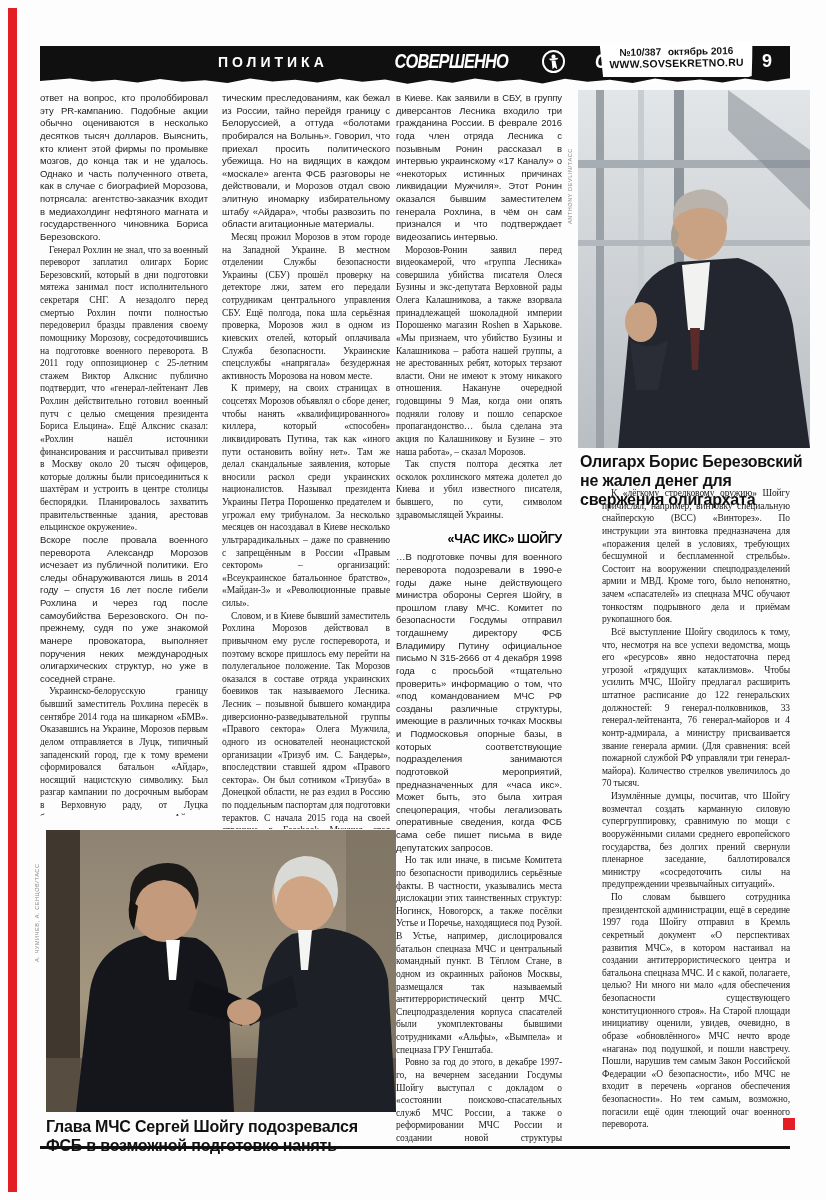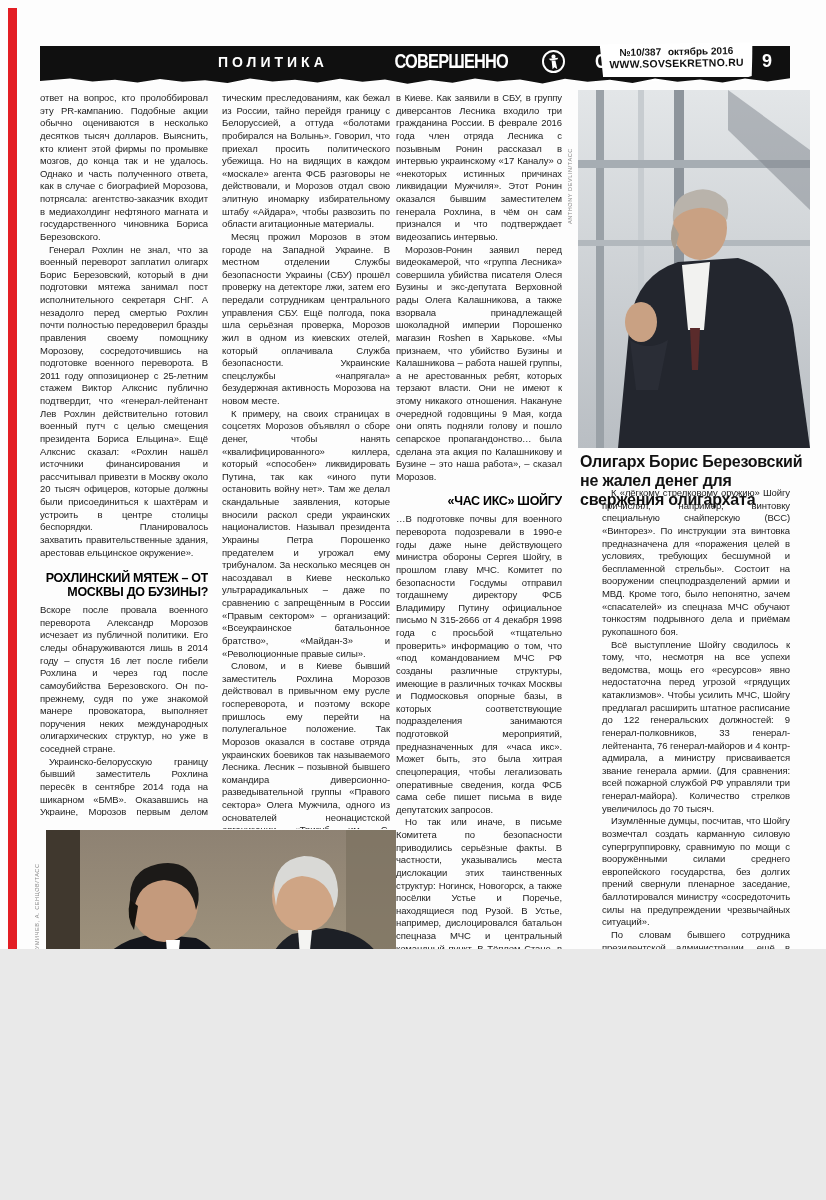--- a/index.html
+++ b/index.html
@@ -1,42 +1,42 @@
 <!DOCTYPE html>
 <html><head>
 <meta charset="utf-8">
 <style>
   html,body{margin:0;padding:0;background:#e9e9e9;}
-  .page{position:relative;width:826px;height:949px;background:#fdfdfd;margin:0 auto;overflow:hidden;
+  .page{position:relative;width:826px;height:1200px;background:#fdfdfd;margin:0 auto;overflow:hidden;
         font-family:"Liberation Sans",sans-serif;box-shadow:0 0 4px rgba(0,0,0,.25);}
   .redbar{position:absolute;left:8px;top:8px;width:9px;height:1184px;background:#e31e24;}
 
   
   .masthead{position:absolute;left:40px;top:46px;width:750px;height:31px;background:#101010;}
   .masthead::after{content:"";position:absolute;left:0;top:100%;width:100%;height:8px;background:#101010;
     clip-path:polygon(0 0,100% 0,100% 15%,97% 55%,94% 20%,91% 70%,88% 30%,85% 60%,82% 18%,79% 75%,76% 35%,
     73% 58%,70% 22%,67% 80%,64% 30%,61% 55%,58% 20%,55% 72%,52% 38%,49% 85%,46% 30%,43% 60%,40% 22%,
     37% 70%,34% 35%,31% 55%,28% 20%,25% 75%,22% 40%,19% 60%,16% 25%,13% 70%,10% 35%,7% 55%,4% 20%,0 50%);}
   .section-title{position:absolute;left:178px;top:8px;color:#fff;font-size:14px;font-weight:bold;letter-spacing:4px;}
-  .logo{position:absolute;left:342px;top:4px;display:flex;align-items:center;gap:21px;color:#fff;}
+  .logo{position:absolute;left:342px;top:4px;display:flex;align-items:center;gap:21px;color:#fff;font-style:italic;}
   .logo .w{font-size:20px;font-weight:bold;letter-spacing:-1px;transform:scaleX(.82);transform-origin:center;}
   .emblem{width:23px;height:23px;flex:0 0 auto;}
   .issue-box{position:absolute;left:560px;top:-3px;width:153px;height:38px;background:#fff;transform:rotate(-1deg);
     text-align:center;color:#111;padding-top:3px;box-sizing:border-box;
     clip-path:polygon(0 0,100% 2%,99% 90%,90% 100%,60% 94%,30% 100%,2% 93%);}
   .issue-line1{font-size:10px;font-weight:bold;}
   .issue-line1 span{margin:0 2px;}
   .issue-line2{font-size:10.5px;font-weight:bold;letter-spacing:.2px;}
   .pagenum{position:absolute;left:722px;top:5px;color:#fff;font-size:18px;font-weight:bold;}
 
   
   .col{position:absolute;top:92px;font-size:9.5px;line-height:1.33;color:#1c1c1c;text-align:justify;
        letter-spacing:-.1px;overflow:hidden;}
   .col p{margin:0;}
-  .col p.ind{text-indent:9px;}
+  .col p.ind{text-indent:9px;font-family:Liberation Serif, serif;}
   #col1{left:40px;width:168px;height:724px;}
   #col2{left:222px;width:168px;height:737px;}
   #col3{left:396px;width:166px;height:1052px;}
   #col4{left:602px;top:487px;width:188px;height:652px;}
   .article-heading{font-weight:bold;font-size:12.5px;line-height:1.12;margin:11px 0 5px;color:#000;
        letter-spacing:-.3px;text-align:right;}
   .article-heading.first{margin-top:12px;}
 
   
   .photo{position:absolute;overflow:hidden;background:#cfd2d5;}
@@ -79,37 +79,37 @@
         <span>октябрь 2016</span>
       </div>
       <div class="issue-line2">WWW.SOVSEKRETNO.RU</div>
     </div>
     <div class="pagenum">9</div>
   </div>
 
   <div class="col" id="col1">
     <p>ответ на вопрос, кто пролоббировал эту PR-кампанию. Подобные акции обычно оцениваются в несколько десятков тысяч долларов. Выяснить, кто клиент этой фирмы по промывке мозгов, до конца так и не удалось. Однако и часть полученного ответа, как в случае с биографией Морозова, потрясала: агентство-заказчик входит в медиахолдинг нефтяного магната и государственного чиновника Бориса Березовского.</p>
     <p class="ind">Генерал Рохлин не знал, что за военный переворот заплатил олигарх Борис Березовский, который в дни подготовки мятежа занимал пост исполнительного секретаря СНГ. А незадолго перед смертью Рохлин почти полностью передоверил бразды правления своему помощнику Морозову, сосредоточившись на подготовке военного переворота. В 2011 году оппозиционер с 25-летним стажем Виктор Алкснис публично подтвердит, что «генерал-лейтенант Лев Рохлин действительно готовил военный путч с целью смещения президента Бориса Ельцина». Ещё Алкснис сказал: «Рохлин нашёл источники финансирования и рассчитывал привезти в Москву около 20 тысяч офицеров, которые должны были присоединиться к шахтёрам и устроить в центре столицы беспорядки. Планировалось захватить правительственные здания, арестовав ельцинское окружение».</p>
-    <h2 class="article-heading first">РОХЛИНСКИЙ МЯТЕЖ – ОТ МОСКВЫ ДО БУЗИНЫ?</h2>
     <p>Вскоре после провала военного переворота Александр Морозов исчезает из публичной политики. Его следы обнаруживаются лишь в 2014 году – спустя 16 лет после гибели Рохлина и через год после самоубийства Березовского. Он по-прежнему, судя по уже знакомой манере провокатора, выполняет поручения неких международных олигархических структур, но уже в соседней стране.</p>
     <p class="ind">Украинско-белорусскую границу бывший заместитель Рохлина пересёк в сентябре 2014 года на шикарном «БМВ». Оказавшись на Украине, Морозов первым делом отправляется в Луцк, типичный западенский город, где к тому времени сформировался батальон «Айдар», носящий нацистскую символику. Был разгар кампании по досрочным выборам в Верховную раду, от Луцка баллотировался командир «Айдара» Игорь Лапин. Поддержать Лапина в Луцк приехал лидер «Правого сектора» Дмитрий Ярош.</p>
 
   </div>
 
   <div class="col" id="col2">
     <p>тическим преследованиям, как бежал из России, тайно перейдя границу с Белоруссией, а оттуда «болотами пробирался на Волынь». Говорил, что приехал просить политического убежища. Но на видящих в каждом «москале» агента ФСБ разговоры не действовали, и Морозов отдал свою элитную иномарку избирательному штабу «Айдара», чтобы развозить по области агитационные материалы.</p>
     <p class="ind">Месяц прожил Морозов в этом городе на Западной Украине. В местном отделении Службы безопасности Украины (СБУ) прошёл проверку на детекторе лжи, затем его передали сотрудникам центрального управления СБУ. Ещё полгода, пока шла серьёзная проверка, Морозов жил в одном из киевских отелей, который оплачивала Служба безопасности. Украинские спецслужбы «напрягала» безудержная активность Морозова на новом месте.</p>
     <p class="ind">К примеру, на своих страницах в соцсетях Морозов объявлял о сборе денег, чтобы нанять «квалифицированного» киллера, который «способен» ликвидировать Путина, так как «иного пути остановить войну нет». Там же делал скандальные заявления, которые вносили раскол среди украинских националистов. Называл президента Украины Петра Порошенко предателем и угрожал ему трибуналом. За несколько месяцев он насоздавал в Киеве несколько ультрарадикальных – даже по сравнению с запрещённым в России «Правым сектором» – организаций: «Всеукраинское батальонное братство», «Майдан-3» и «Революционные правые силы».</p>
     <p class="ind">Словом, и в Киеве бывший заместитель Рохлина Морозов действовал в привычном ему русле госпереворота, и поэтому вскоре пришлось ему перейти на полулегальное положение. Так Морозов оказался в составе отряда украинских боевиков так называемого Лесника. Лесник – позывной бывшего командира диверсионно-разведывательной группы «Правого сектора» Олега Мужчила, одного из основателей неонацистской организации «Тризуб им. С. Бандеры», впоследствии ставшей ядром «Правого сектора». Он был сотником «Тризуба» в Донецкой области, не раз ездил в Россию по поддельным паспортам для подготовки терактов. С начала 2015 года на своей странице в Facebook Мужчил стал заявлять о недовольстве как властью на Украине, так и руководством «Правого сектора». Призывал к партизанским действиям против властей Украины.</p>
 
   </div>
 
   <div class="col" id="col3">
     <p>в Киеве. Как заявили в СБУ, в группу диверсантов Лесника входило три гражданина России. В феврале 2016 года член отряда Лесника с позывным Ронин рассказал в интервью украинскому «17 Каналу» о «некоторых истинных причинах ликвидации Мужчиля». Этот Ронин оказался бывшим заместителем генерала Рохлина, в чём он сам признался и что подтверждает видеозапись интервью.</p>
     <p class="ind">Морозов-Ронин заявил перед видеокамерой, что «группа Лесника» совершила убийства писателя Олеся Бузины и экс-депутата Верховной рады Олега Калашникова, а также взорвала принадлежащей шоколадной империи Порошенко магазин Roshen в Харькове. «Мы признаем, что убийство Бузины и Калашникова – работа нашей группы, а не арестованных ребят, которых терзают власти. Они не имеют к этому никакого отношения. Накануне очередной годовщины 9 Мая, когда они опять подняли голову и пошло сепарское пропагандонство… была сделана эта акция по Калашникову и Бузине – это наша работа», – сказал Морозов.</p>
+    <p class="ind">Так спустя полтора десятка лет осколок рохлинского мятежа долетел до Киева и убил известного писателя, бывшего, по сути, символом здравомыслящей Украины.</p>
     <h2 class="article-heading">«ЧАС ИКС» ШОЙГУ</h2>
     <p>…В подготовке почвы для военного переворота подозревали в 1990-е годы даже ныне действующего министра обороны Сергея Шойгу, в прошлом главу МЧС. Комитет по безопасности Госдумы отправил тогдашнему директору ФСБ Владимиру Путину официальное письмо N 315-2666 от 4 декабря 1998 года с просьбой «тщательно проверить» информацию о том, что «под командованием МЧС РФ созданы различные структуры, имеющие в различных точках Москвы и Подмосковья опорные базы, в которых соответствующие подразделения занимаются подготовкой мероприятий, предназначенных для «часа икс». Может быть, это была хитрая спецоперация, чтобы легализовать оперативные сведения, когда ФСБ сама себе пишет письма в виде депутатских запросов.</p>
     <p class="ind">Но так или иначе, в письме Комитета по безопасности приводились серьёзные факты. В частности, указывались места дислокации этих таинственных структур: Ногинск, Новогорск, а также посёлки Устье и Поречье, находящиеся под Рузой. В Устье, например, дислоцировался батальон спецназа МЧС и центральный командный пункт. В Тёплом Стане, в одном из окраинных районов Москвы, размещался так называемый антитеррористический центр МЧС. Спецподразделения корпуса спасателей были укомплектованы бывшими сотрудниками «Альфы», «Вымпела» и спецназа ГРУ Генштаба.</p>
     <p class="ind">Ровно за год до этого, в декабре 1997-го, на вечернем заседании Госдумы Шойгу выступал с докладом о «состоянии поисково-спасательных служб МЧС России, а также о реформировании МЧС России и создании новой структуры Государственной спасательной службы». Министр сообщил, что «в ликвидации последствий чрезвычайных ситуаций участвуют войска гражданской обороны. В них 21 тысяча 642 военнослужащих. На их вооружении лёгкое стрелковое оружие. Есть</p>
   </div>
 
   <div class="col" id="col4">
     <p class="ind">К «лёгкому стрелковому оружию» Шойгу причислял, например, винтовку специальную снайперскую (ВСС) «Винторез». По инструкции эта винтовка предназначена для «поражения целей в условиях, требующих бесшумной и беспламенной стрельбы». Состоит на вооружении спецподразделений армии и МВД. Кроме того, было непонятно, зачем «спасателей» из спецназа МЧС обучают тонкостям подрывного дела и приёмам рукопашного боя.</p>
     <p class="ind">Всё выступление Шойгу сводилось к тому, что, несмотря на все успехи ведомства, мощь его «ресурсов» явно недостаточна перед угрозой «грядущих катаклизмов». Чтобы усилить МЧС, Шойгу предлагал расширить штатное расписание до 122 генеральских должностей: 9 генерал-полковников, 33 генерал-лейтенанта, 76 генерал-майоров и 4 контр-адмирала, а министру присваивается звание генерала армии. (Для сравнения: всей пожарной службой РФ управляли три генерал-майора). Количество стрелков увеличилось до 70 тысяч.</p>
     <p class="ind">Изумлённые думцы, посчитав, что Шойгу возмечтал создать карманную силовую супергруппировку, сравнимую по мощи с вооружёнными силами среднего европейского государства, без долгих прений свернули пленарное заседание, баллотировался министру «сосредоточить силы на предупреждении чрезвычайных ситуаций».</p>

